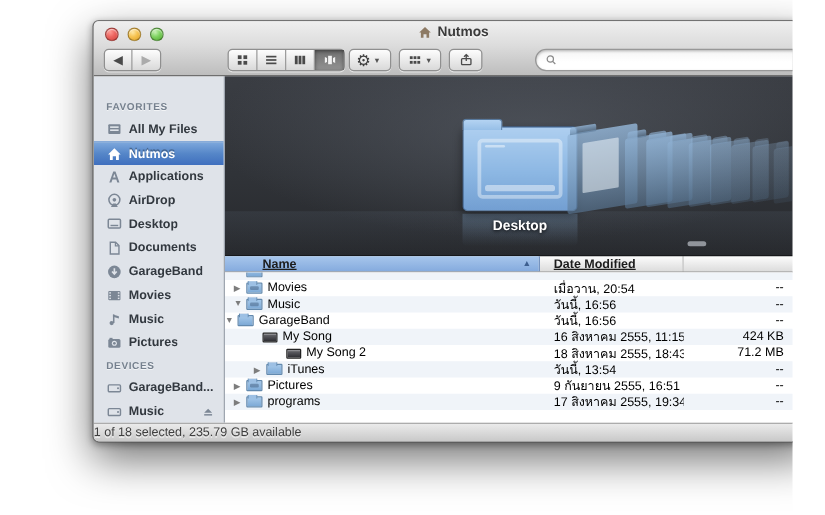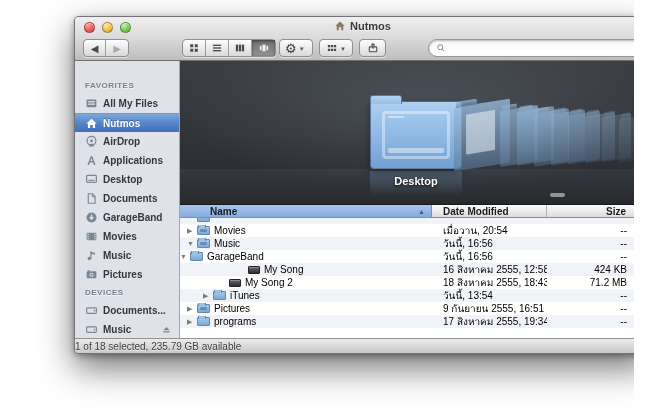--- a/index.html
+++ b/index.html
@@ -119,21 +119,21 @@
   #ff-label { position:absolute; left:150px; top:114px; width:172px; text-align:center;
     color:#FFF; font-size:11px; font-weight:bold; text-shadow:0 1px 3px rgba(0,0,0,.9); }
   #ff-reflect { position:absolute; left:190px; top:110px; width:92px; height:26px;
     background:linear-gradient(180deg, rgba(140,183,227,.28), rgba(140,183,227,0));
     transform:skewX(0deg); border-radius:0 0 4px 4px; }
   #scrollnub { position:absolute; left:370px; top:132px; width:15px; height:4px; border-radius:2px;
     background:rgba(200,205,212,.65); }
 
   
   #listheader { display:flex; height:13px; font-size:10px; font-weight:bold; color:#1C1C1C;
-    border-bottom:1px solid #8D8D8D; }
+    border-bottom:1px solid #8D8D8D;text-decoration:underline; }
   .hcell { background:linear-gradient(180deg,#FCFCFC,#DCDCDC); border-right:1px solid #B5B5B5;
     display:flex; align-items:center; }
   .hcell.sorted { background:linear-gradient(180deg,#A7C6EC 0%,#85ABDE 100%);
     border-right:1px solid #7492BE; position:relative; }
   #h-name  { width:252px; padding-left:30px; }
   #h-name .sortarrow { position:absolute; right:6px; font-size:7px; color:#3D5F8F; }
   #h-date  { width:115px; padding-left:11px;align-items:center; }
   #h-size  { width:99px; justify-content:flex-end; padding-right:19px; }
   #h-fill  { flex:1; border-right:none; }
 
@@ -289,34 +289,34 @@
             <span class="sbicon">
               <svg viewBox="0 0 16 16" xmlns="http://www.w3.org/2000/svg">
                 <path d="M8 2 L14.2 8 H12.4 V13.5 H9.6 V9.8 H6.4 V13.5 H3.6 V8 H1.8 Z" fill="currentColor"></path>
               </svg>
             </span>
             <span class="sb-label">Nutmos</span>
           </div>
           <div class="sb-item">
             <span class="sbicon">
               <svg viewBox="0 0 16 16" xmlns="http://www.w3.org/2000/svg">
+                <path d="M3 13.5 L6.9 2.8 H9.1 L13 13.5 H10.9 L9.9 10.6 H6.1 L5.1 13.5 Z M6.7 8.7 H9.3 L8 4.9 Z" fill="currentColor"></path>
+              </svg>
+            </span>
+            <span class="sb-label">Applications</span>
+          </div>
+          <div class="sb-item">
+            <span class="sbicon">
+              <svg viewBox="0 0 16 16" xmlns="http://www.w3.org/2000/svg">
                 <circle cx="8" cy="7.2" r="5.4" fill="none" stroke="currentColor" stroke-width="1.5"></circle>
                 <circle cx="8" cy="7.2" r="1.8" fill="currentColor"></circle>
                 <path d="M4.6 14.2 h6.8 L9.4 10.8 h-2.8 Z" fill="currentColor"></path>
               </svg>
             </span>
             <span class="sb-label">AirDrop</span>
-          </div>
-          <div class="sb-item">
-            <span class="sbicon">
-              <svg viewBox="0 0 16 16" xmlns="http://www.w3.org/2000/svg">
-                <path d="M3 13.5 L6.9 2.8 H9.1 L13 13.5 H10.9 L9.9 10.6 H6.1 L5.1 13.5 Z M6.7 8.7 H9.3 L8 4.9 Z" fill="currentColor"></path>
-              </svg>
-            </span>
-            <span class="sb-label">Applications</span>
           </div>
           <div class="sb-item">
             <span class="sbicon">
               <svg viewBox="0 0 16 16" xmlns="http://www.w3.org/2000/svg">
                 <rect x="2" y="3" width="12" height="8.5" rx="1" fill="none" stroke="currentColor" stroke-width="1.5"></rect>
                 <rect x="4.2" y="8.4" width="7.6" height="1.4" fill="currentColor"></rect>
               </svg>
             </span>
             <span class="sb-label">Desktop</span>
           </div>
@@ -374,21 +374,21 @@
             <span class="sb-label">Pictures</span>
           </div>
           <div class="sb-header">DEVICES</div>
           <div class="sb-item">
             <span class="sbicon">
               <svg viewBox="0 0 16 16" xmlns="http://www.w3.org/2000/svg">
                 <rect x="2" y="4.8" width="12" height="6.8" rx="1" fill="none" stroke="currentColor" stroke-width="1.4"></rect>
                 <circle cx="11.6" cy="8.2" r="1" fill="currentColor"></circle>
               </svg>
             </span>
-            <span class="sb-label">Documents...</span>
+            <span class="sb-label">GarageBand...</span>
           </div>
           <div class="sb-item">
             <span class="sbicon">
               <svg viewBox="0 0 16 16" xmlns="http://www.w3.org/2000/svg">
                 <rect x="2" y="4.8" width="12" height="6.8" rx="1" fill="none" stroke="currentColor" stroke-width="1.4"></rect>
                 <circle cx="11.6" cy="8.2" r="1" fill="currentColor"></circle>
               </svg>
             </span>
             <span class="sb-label">Music</span>
             <span class="eject" style="display:flex;">
@@ -427,23 +427,20 @@
           <div id="scrollnub"></div>
         </div>
 
         <div id="listheader">
           <div class="hcell sorted" id="h-name">
             <span>Name</span>
             <span class="sortarrow">▲</span>
           </div>
           <div class="hcell" id="h-date">
             <span>Date Modified</span>
-          </div>
-          <div class="hcell" id="h-size">
-            <span>Size</span>
           </div>
           <div class="hcell" id="h-fill"></div>
         </div>
 
         <div id="rows">
             <div class="row tint clipped">
               <div class="rowshift">
                 <div class="cell-name" style="padding-left:7px">
                   <span class="disc"></span>
                   <span class="ficon"></span>
@@ -478,26 +475,26 @@
             <div class="row">
               <div class="cell-name" style="">
                 <span class="disc">▼</span>
                 <span class="ficon"></span>
                 <span>GarageBand</span>
               </div>
               <div class="cell-date">วันนี้, 16:56</div>
               <div class="cell-size">--</div>
             </div>
             <div class="row tint">
-              <div class="cell-name" style="padding-left:58px">
+              <div class="cell-name" style="padding-left:20px">
                 <span class="disc"></span>
                 <span class="gbicon"></span>
                 <span>My Song</span>
               </div>
-              <div class="cell-date">16 สิงหาคม 2555, 12:58</div>
+              <div class="cell-date">16 สิงหาคม 2555, 11:15</div>
               <div class="cell-size">424 KB</div>
             </div>
             <div class="row">
               <div class="cell-name" style="padding-left:39px">
                 <span class="disc"></span>
                 <span class="gbicon"></span>
                 <span>My Song 2</span>
               </div>
               <div class="cell-date">18 สิงหาคม 2555, 18:43</div>
               <div class="cell-size">71.2 MB</div>

